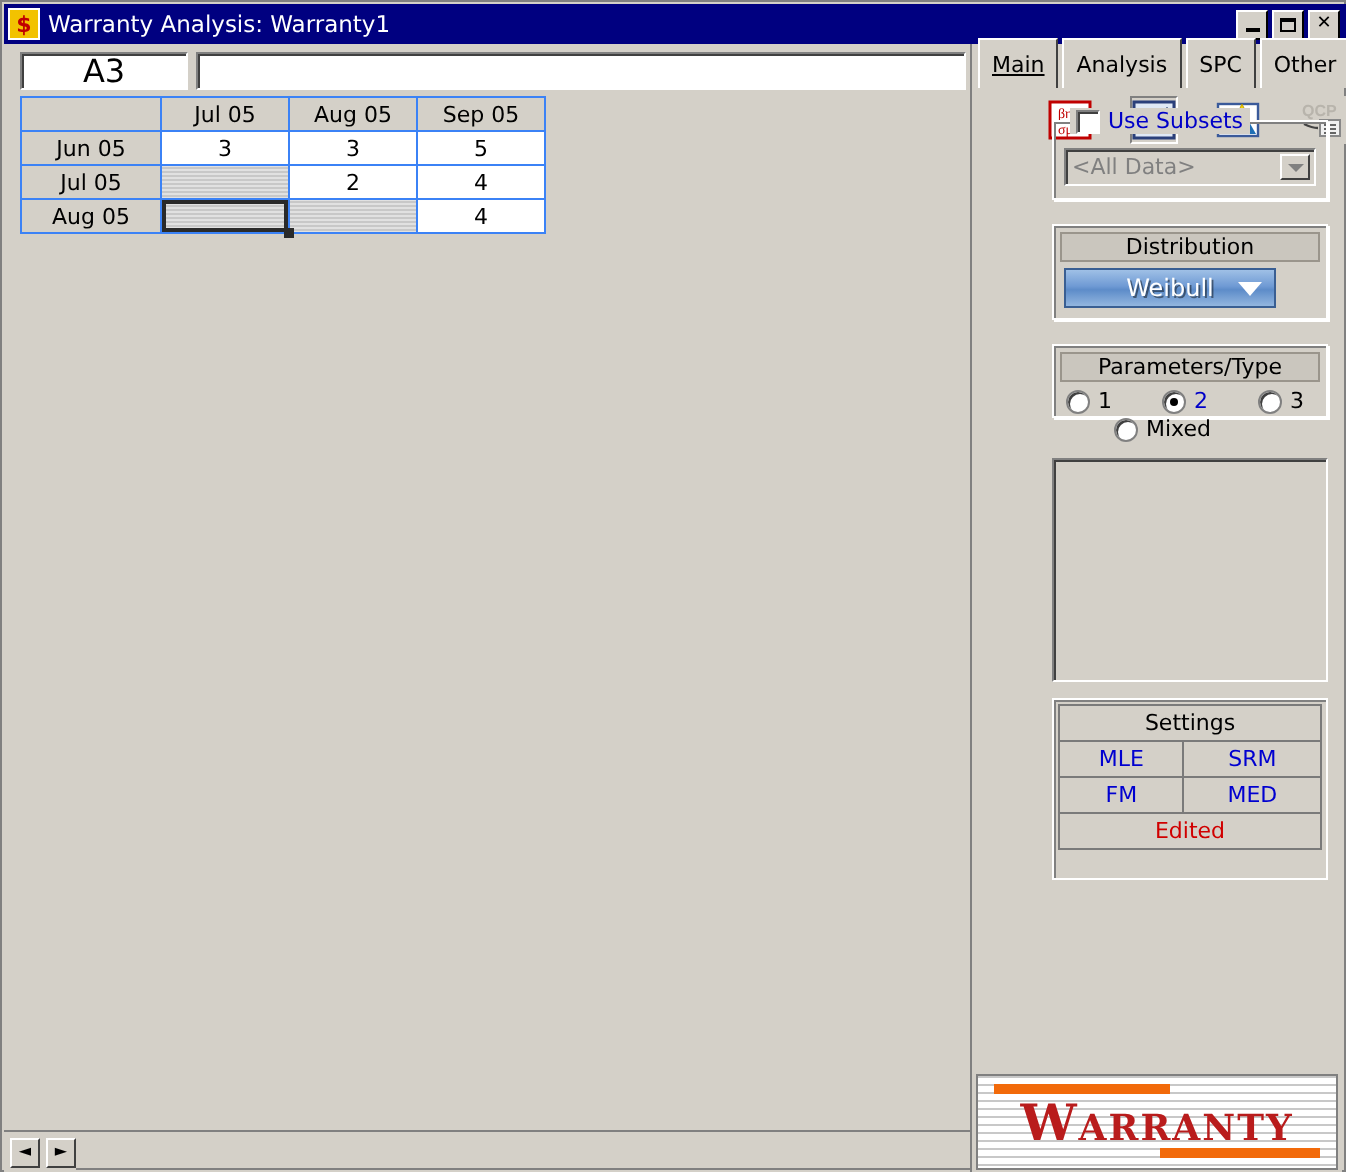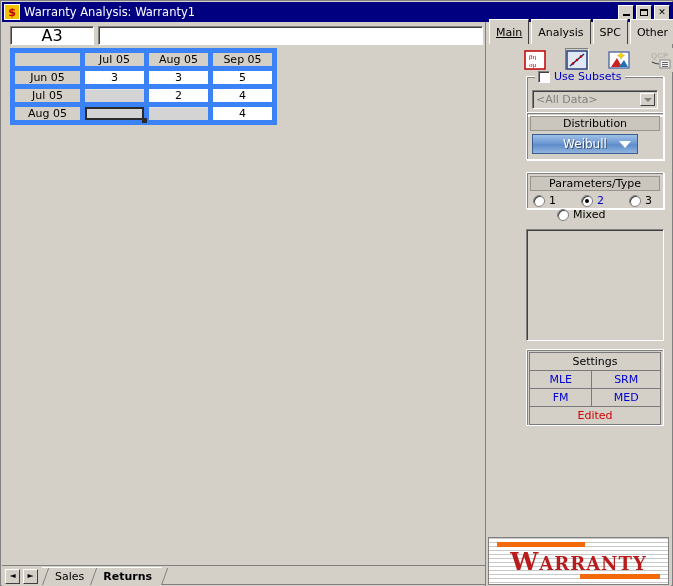--- a/index.html
+++ b/index.html
@@ -92,21 +92,21 @@
     box-sizing: border-box;
     padding-left: 3px;
     display: flex; align-items: center;
   }
 
   .grid-wrap {
     position: absolute; left: 8px; top: 26px;
   }
   table.grid { border-collapse: collapse; }
   table.grid td {
-    border: 5px solid #3b82f6;
+    border: 1px solid #3b82f6;
     height: 17px;
     font-size: 11px;
     text-align: center;
     padding: 0;
     box-sizing: border-box;
   }
   td.corner {
     width: 70px; background: #d4d0c8;
   }
   td.colhdr {
@@ -259,21 +259,21 @@
     background: transparent;
   }
   .gbox-legend {
     position: absolute;
     top: -7px; left: 8px;
     background: #d4d0c8;
     padding: 0 3px;
     font-size: 11px;
     display: flex; align-items: center; gap: 4px;
   }
-  .subsets-box { left: 40px; top: 54px; width: 138px; height: 40px; }
+  .subsets-box { left: 40px; top: 38px; width: 138px; height: 40px; }
   .chk {
     width: 12px; height: 12px;
     background: #ffffff;
     border: 1px solid #808080;
     border-right-color: #ffffff; border-bottom-color: #ffffff;
     box-shadow: inset 1px 1px 0 #404040;
     box-sizing: border-box;
   }
   .bluelbl { color: #0000c8; }
   .combo {
@@ -370,21 +370,21 @@
     width: 138px; height: 112px;
     border: 1px solid #808080;
     border-right-color: #ffffff; border-bottom-color: #ffffff;
     box-shadow: inset 1px 1px 0 #404040;
     box-sizing: border-box;
     background: #d4d0c8;
   }
 
   .settings-box {
     position: absolute; left: 40px; top: 327px;
-    width: 138px; height: 77px;
+    width: 138px; height: 91px;
     border: 1px solid #ffffff;
     box-shadow: inset 1px 1px 0 #808080;
     box-sizing: border-box;
     background: #d4d0c8;
     padding: 2px;
   }
   table.settings { border-collapse: collapse; width: 100%; }
   table.settings td {
     border: 1px solid #7a7a7a;
     height: 17px;
@@ -483,28 +483,20 @@
           <td class="cell disabled"></td>
           <td class="cell">4</td>
         </tr>
       </tbody>
         </table>
     </div>
 
     <div class="sheetbar">
       <div class="navbtn">◄</div>
       <div class="navbtn">►</div>
-      <div class="sheet-tabs">
-        <div class="stab">
-          <span>Sales</span>
-        </div>
-        <div class="stab active">
-          <span>Returns</span>
-        </div>
-      </div>
       <div class="tabs-rest"></div>
     </div>
   </div>
 
   <div class="right-panel">
 
     <div class="ptabs">
       <div class="ptab active">
         <span class="lbl">Main</span>
       </div>

